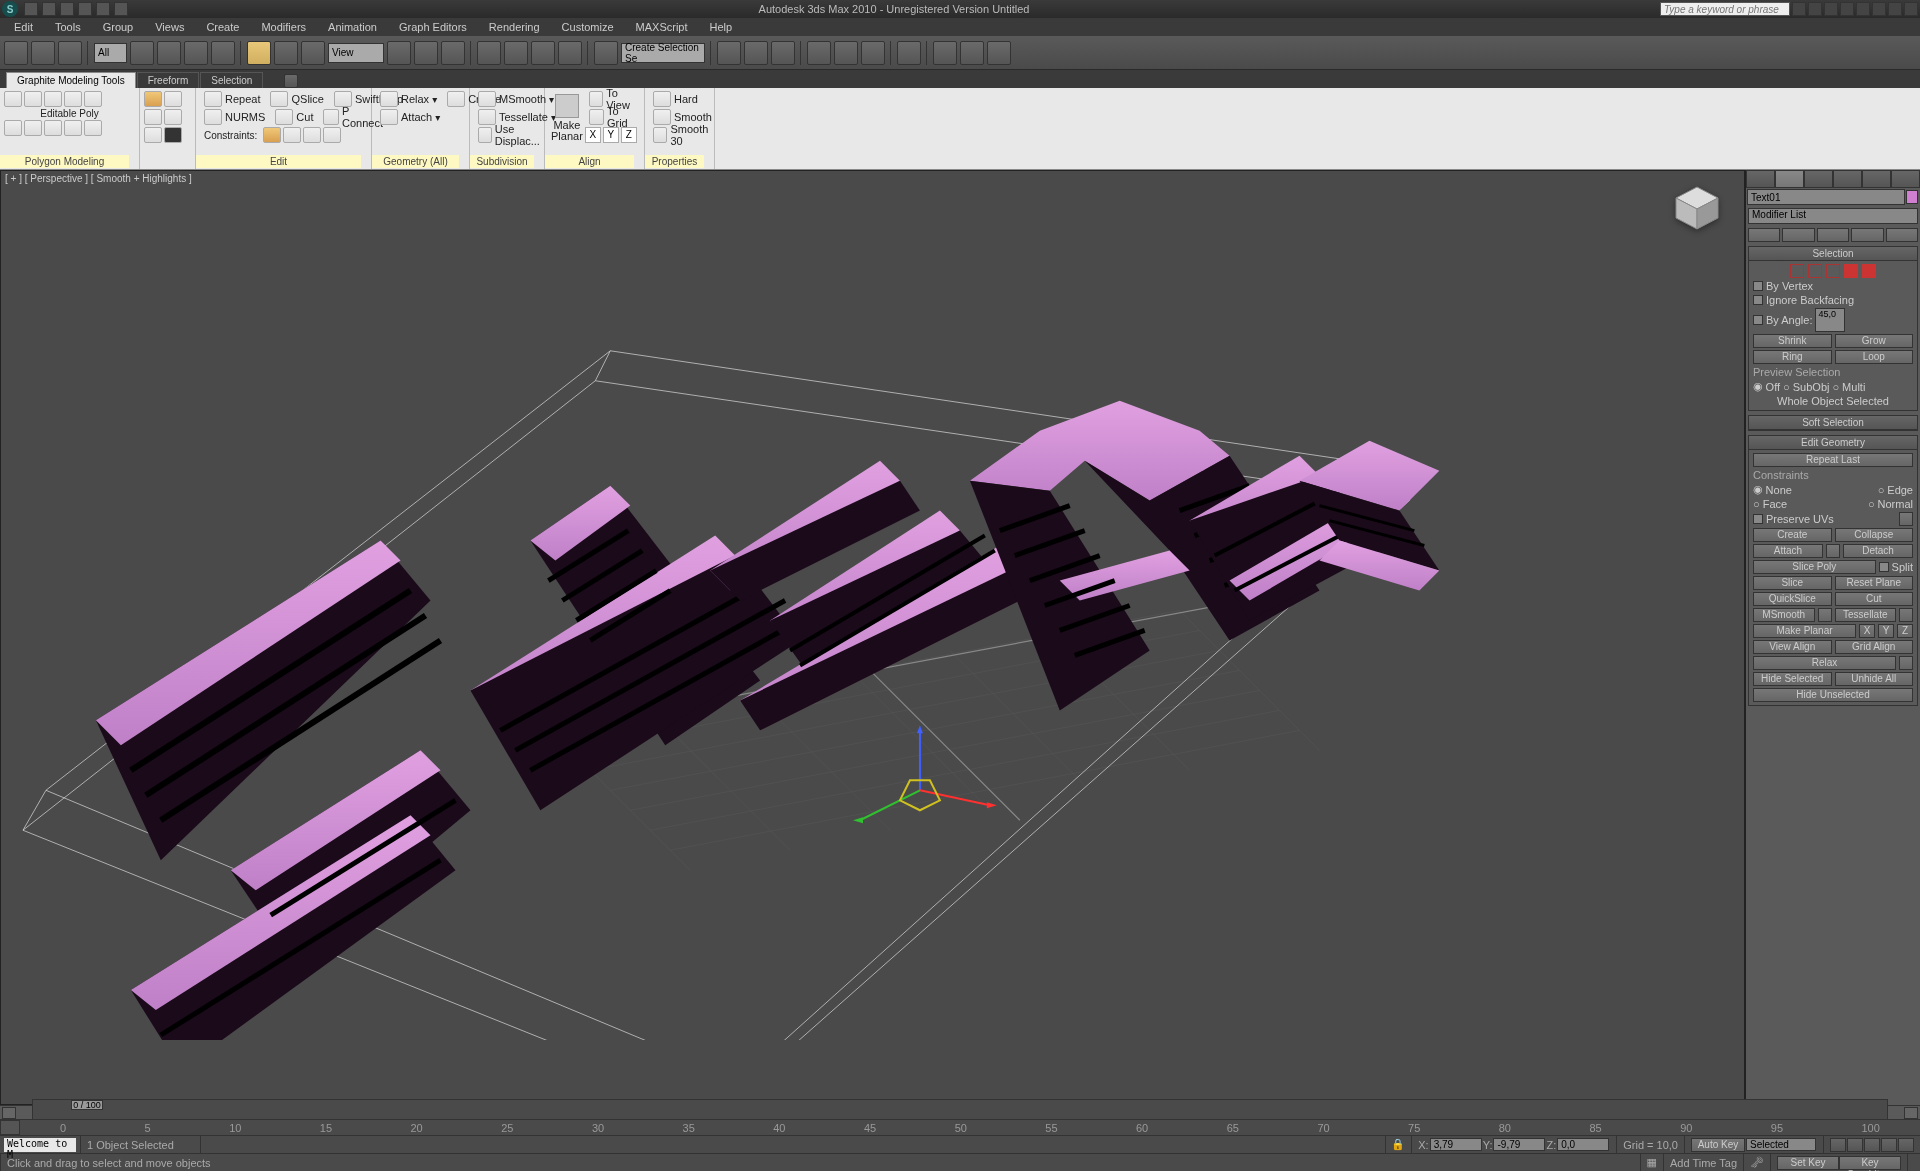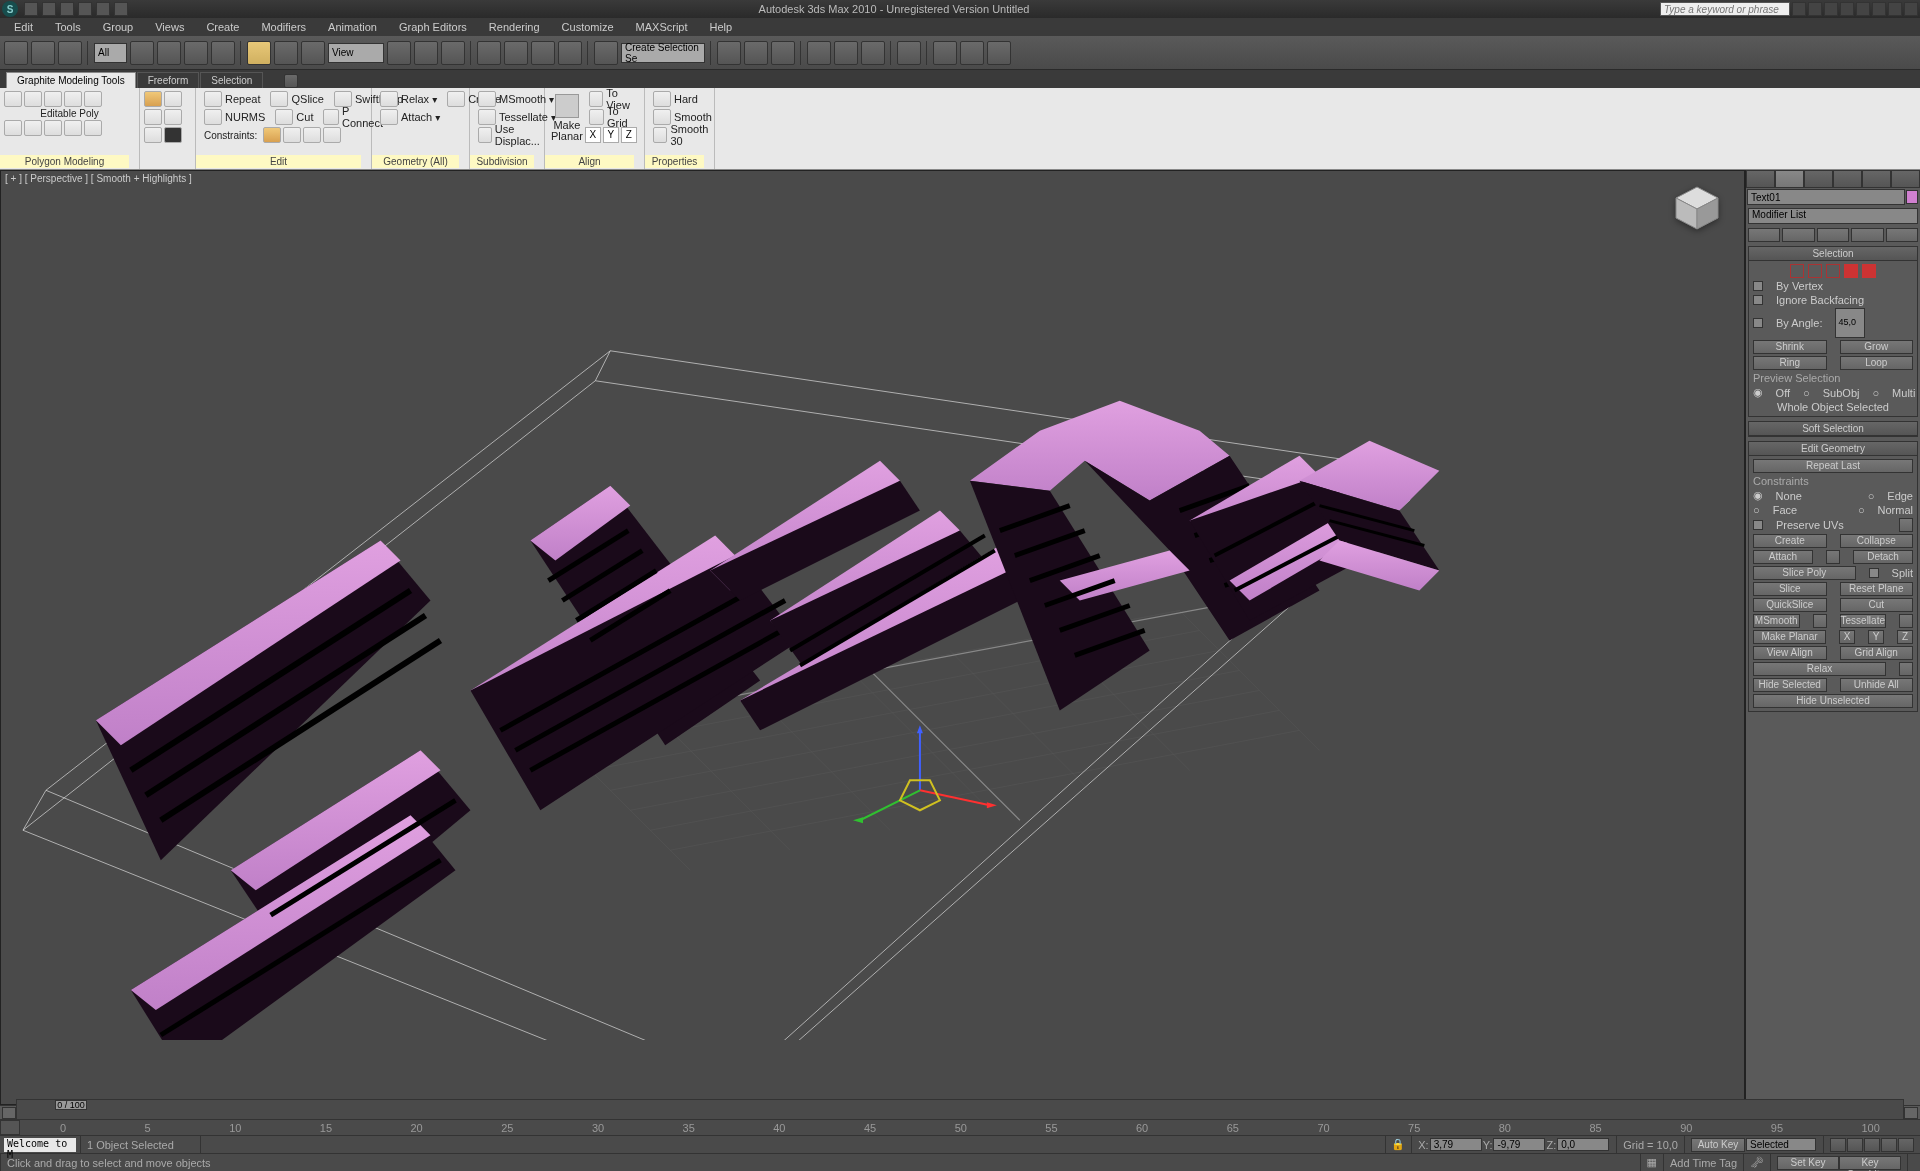--- a/index.html
+++ b/index.html
@@ -44,26 +44,26 @@
 .cp-field { height:16px; background:#888; border:1px solid #333; color:#000; font-size:10px; padding:0 3px; margin:1px; display:flex; align-items:center; }
 .cp-pink { width:12px; background:#d080d0; border:1px solid #333; margin:2px 2px 2px 0; }
 .cp-select { height:16px; background:#888; border:1px solid #333; color:#000; font-size:10px; padding:0 3px; margin:2px; }
 .cp-list { height:80px; background:#666; border:1px solid #333; margin:2px; color:#ddd; font-size:10px; padding:2px; }
 .cp-list .active { background:#444; padding:1px 2px; }
 .cp-btnrow { display:flex; gap:2px; padding:2px; justify-content:space-around; }
 .cp-btn { flex:1; height:14px; background:linear-gradient(#777,#666); border:1px solid #333; font-size:10px; color:#ccc; text-align:center; line-height:12px; }
 .cp-section { background:#5a5a5a; border:1px solid #333; margin:2px; }
 .cp-rollhead { height:14px; background:linear-gradient(#666,#555); color:#ccc; font-size:10px; text-align:center; line-height:13px; border-bottom:1px solid #333; }
 .cp-rollbody { padding:2px; font-size:10px; color:#ccc; }
-.cp-subrow { display:flex; align-items:center; gap:13px; padding:1px 2px; }
+.cp-subrow { display:flex; align-items:center; gap:3px; padding:1px 2px; }
 .cp-cb { width:10px; height:10px; background:#888; border:1px solid #333; }
 .cp-subbtn { flex:1; height:14px; background:linear-gradient(#777,#666); border:1px solid #333; font-size:10px; color:#ccc; text-align:center; line-height:12px; }
-.cp-num { width:30px; height:30px; background:#888; border:1px solid #333; font-size:9px; color:#000; padding:8px 2px; }
+.cp-num { width:30px; height:24px; background:#888; border:1px solid #333; font-size:9px; color:#000; padding:0 2px; }
 .timeslider { height:14px; background:#5a5a5a; display:flex; align-items:center; border-top:1px solid #333; }
-.timeslider .sl { flex:1; height:28px; background:#4a4a4a; border:1px solid #333; position:relative; margin:0 0; }
+.timeslider .sl { flex:1; height:28px; background:#4a4a4a; border:1px solid #333; position:relative; margin:0 16px; }
 .timeslider .handle { position:absolute; left:38px; width:32px; height:10px; background:#999; border:1px solid #333; font-size:9px; color:#000; text-align:center; line-height:9px; }
 .trackbar { height:16px; background:#4a4a4a; display:flex; border-top:1px solid #333; position:relative; }
 .trackbar .marks { flex:1; display:flex; justify-content:space-between; padding:0 40px; color:#999; font-size:9px; align-items:center; }
 .statusbar { height:18px; background:#4a4a4a; display:flex; align-items:center; border-top:1px solid #333; color:#aaa; font-size:10px; }
 .statusbar .mx { width:72px; background:#e8e8e8; color:#000; padding:0 3px; font-family:monospace; font-size:10px; height:14px; margin:0 4px; }
 .statusbar .seg { padding:0 6px; border-left:1px solid #333; height:100%; display:flex; align-items:center; }
 .statusbar .coord { width:52px; background:#888; border:1px solid #333; color:#000; padding:0 3px; margin:12px 1px; font-size:10px; }
 .statusbar .pbtns { display:flex; gap:1px; }
 .statusbar .pbtns div { width:16px; height:14px; background:linear-gradient(#666,#555); border:1px solid #333; }
 .promptbar { height:18px; background:#4a4a4a; display:flex; align-items:center; border-top:1px solid #333; color:#aaa; font-size:10px; }

